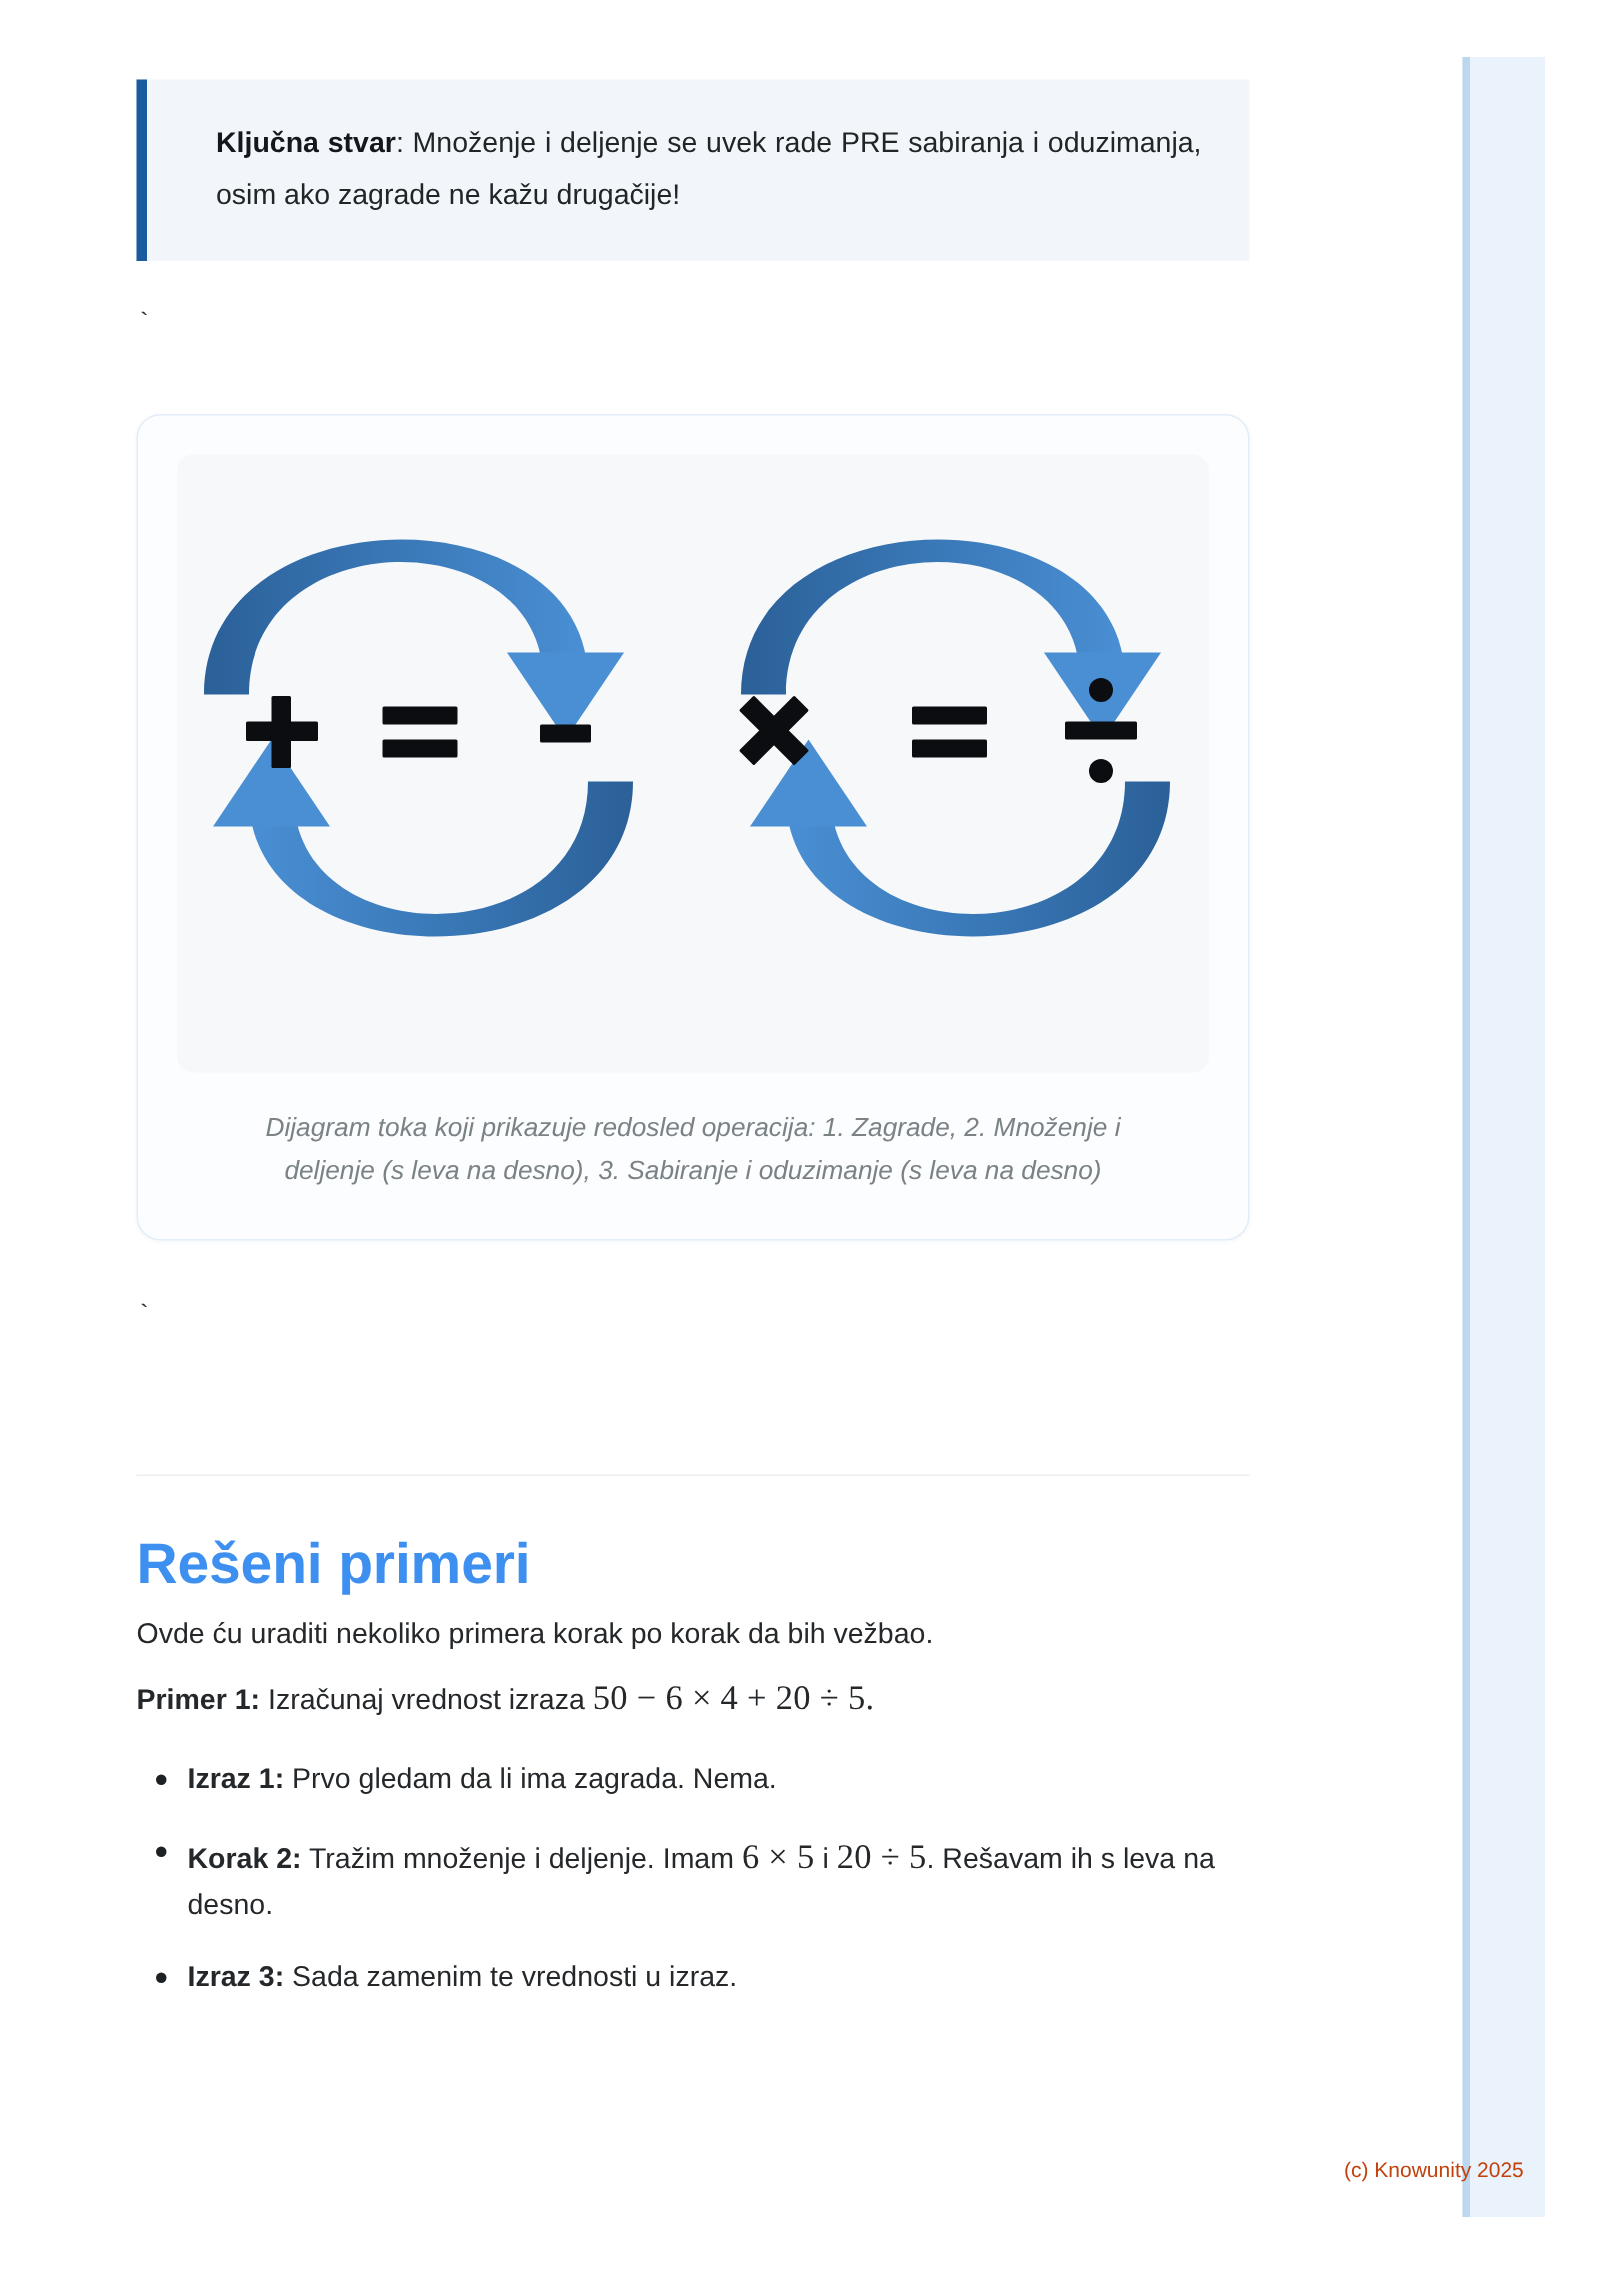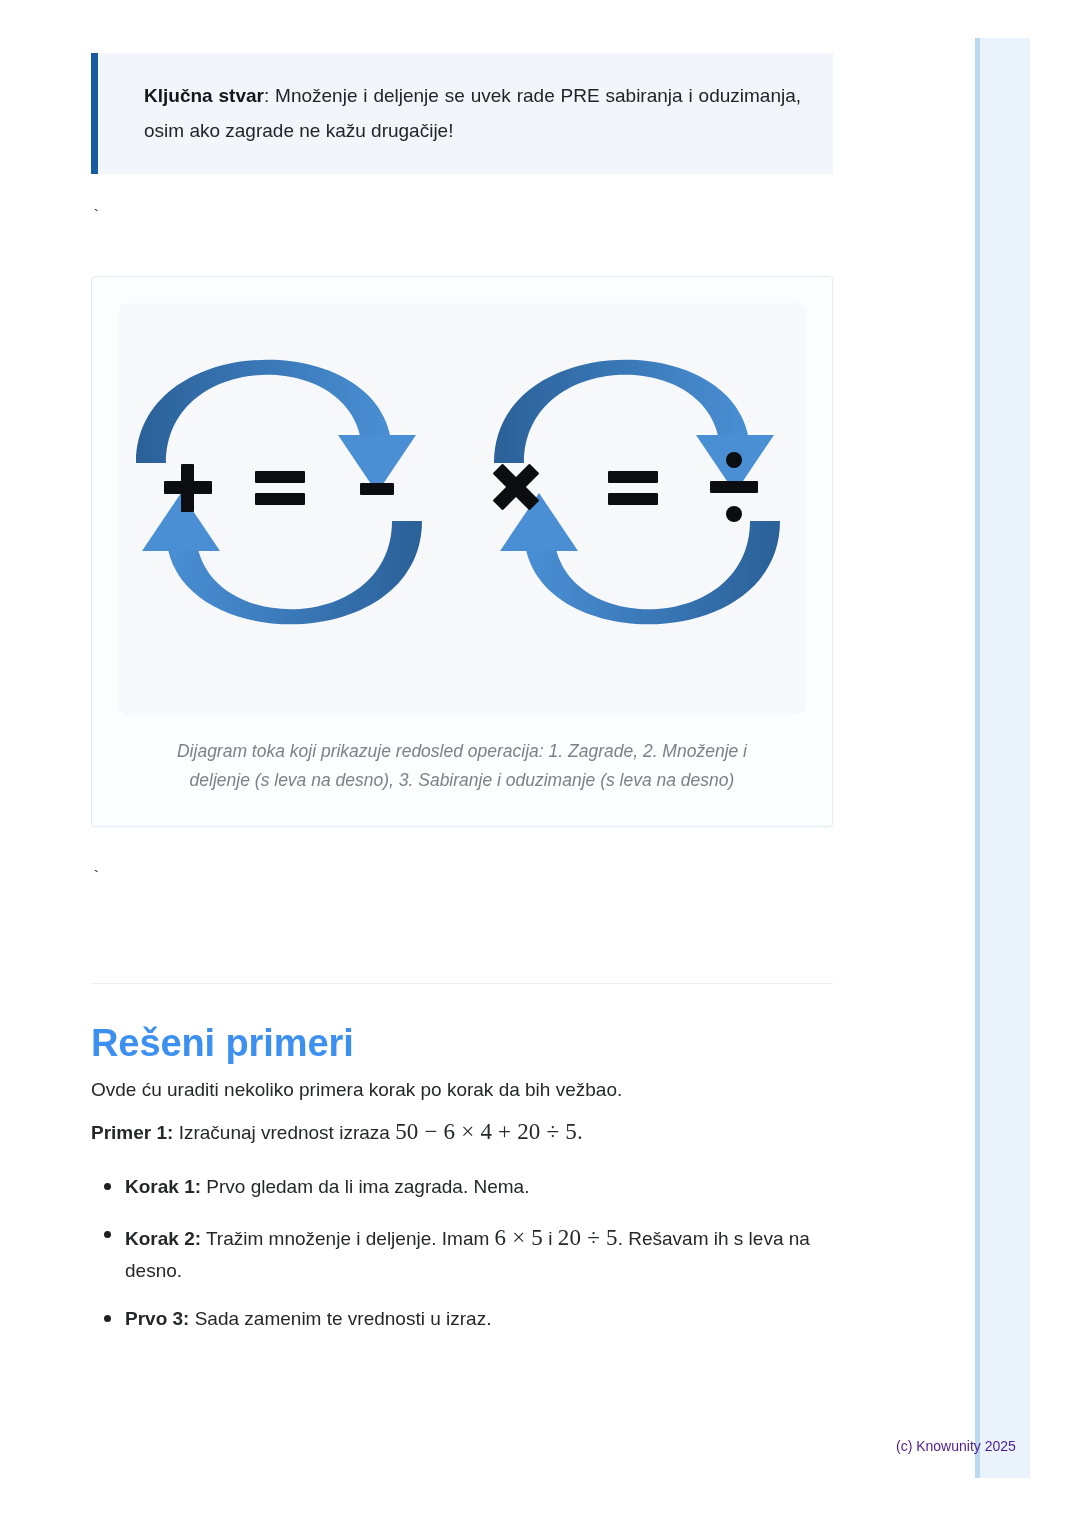--- a/index.html
+++ b/index.html
@@ -61,21 +61,21 @@
     color: #30343a;
     line-height: 1;
   }
   .tick-1 { margin-top: 34px; height: 60px; }
   .tick-2 { margin-top: 42px; height: 58px; }
 
   
   .figure {
     margin-top: 8px;
     border: 1px solid #e3edf7;
-    border-radius: 4px;
+    border-radius: 16px;
     background: #fbfdff;
     padding: 26px 26px 22px 26px;
     box-sizing: border-box;
     box-shadow: 0 1px 3px rgba(30,80,140,0.045);
   }
   .figure-panel {
     background: #f6f8fa;
     border-radius: 11px;
     height: 412px;
     position: relative;
@@ -173,21 +173,21 @@
     background: transparent;
     box-sizing: border-box;
   }
 
   
   .watermark {
     position: absolute;
     left: 896px;
     top: 1438px;
     font-size: 14px;
-    color: #4c1d95;
+    color: #c2410c;
     white-space: nowrap;
     z-index: 5;
   }
 </style>
 </head>
 <body>
 
 <div class="side-strip"></div>
 
 <div class="page">
@@ -297,29 +297,29 @@
 
   <h2 class="section-title">Rešeni primeri</h2>
 
   <p class="body-text">Ovde ću uraditi nekoliko primera korak po korak da bih vežbao.</p>
 
   <p class="body-text"><b>Primer 1:</b><span> Izračunaj vrednost izraza </span><span class="math">50 − 6 × 4 + 20 ÷ 5.</span></p>
 
   <ul class="steps">
 
     <li>
-      <b>Korak 1:</b><span> Prvo gledam da li ima zagrada. Nema.</span>
+      <b>Izraz 1:</b><span> Prvo gledam da li ima zagrada. Nema.</span>
     </li>
 
     <li>
       <b>Korak 2:</b><span> Tražim množenje i deljenje. Imam </span><span class="math">6 × 5</span><span> i </span><span class="math">20 ÷ 5</span><span>. Rešavam ih s leva na desno.</span>
 
     </li>
 
     <li>
-      <b>Prvo 3:</b><span> Sada zamenim te vrednosti u izraz.</span>
+      <b>Izraz 3:</b><span> Sada zamenim te vrednosti u izraz.</span>
 
     </li>
 
   </ul>
 </div>
 
 <div class="watermark">(c) Knowunity 2025</div>
 
 </body></html>

